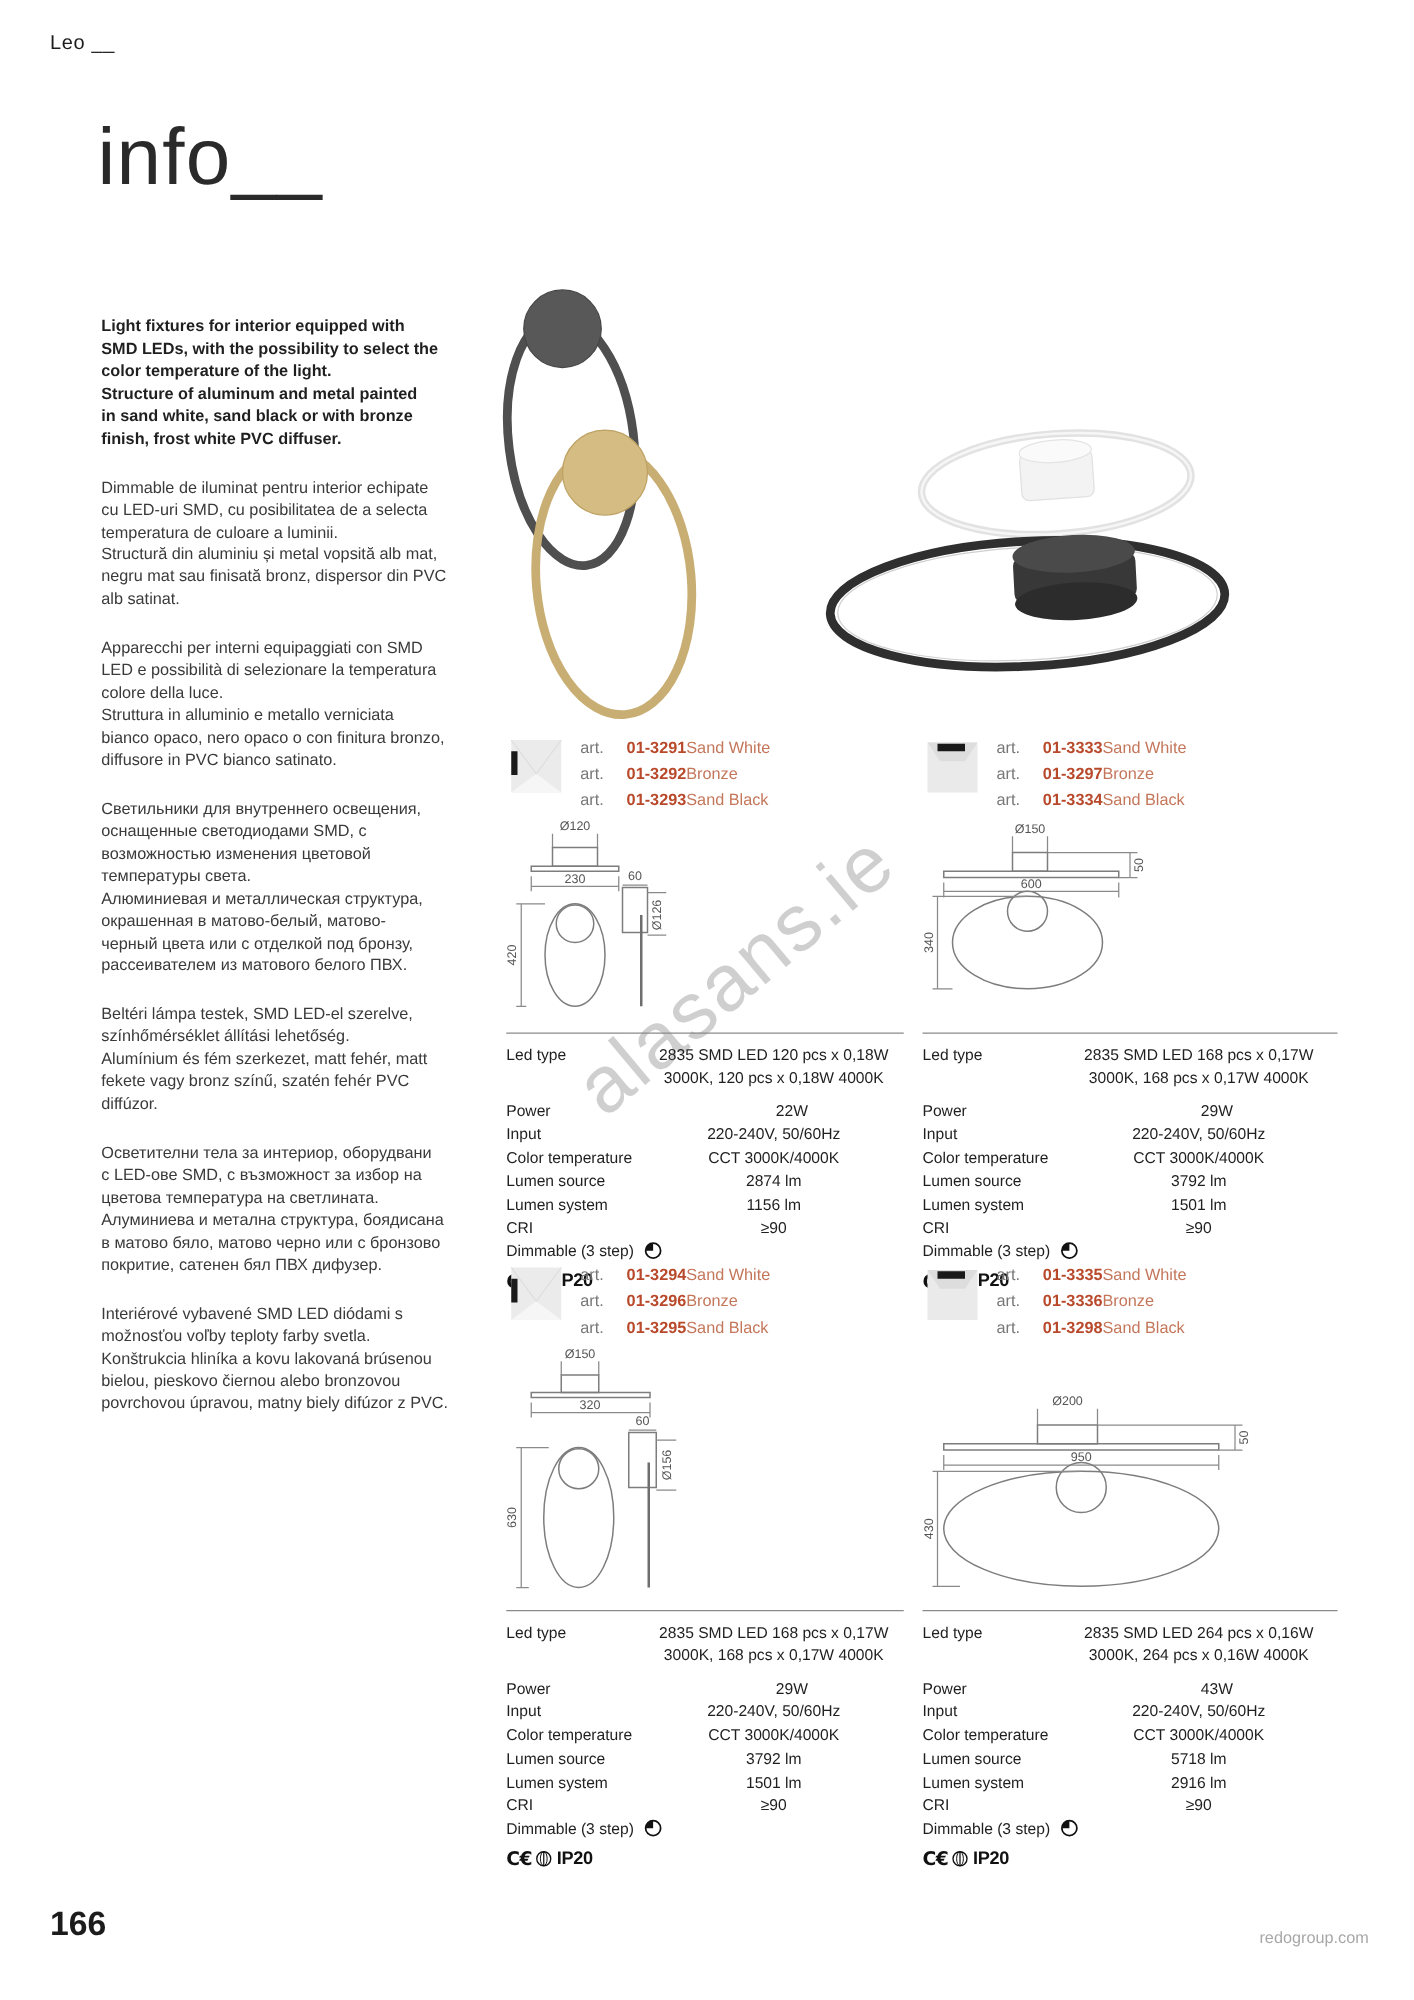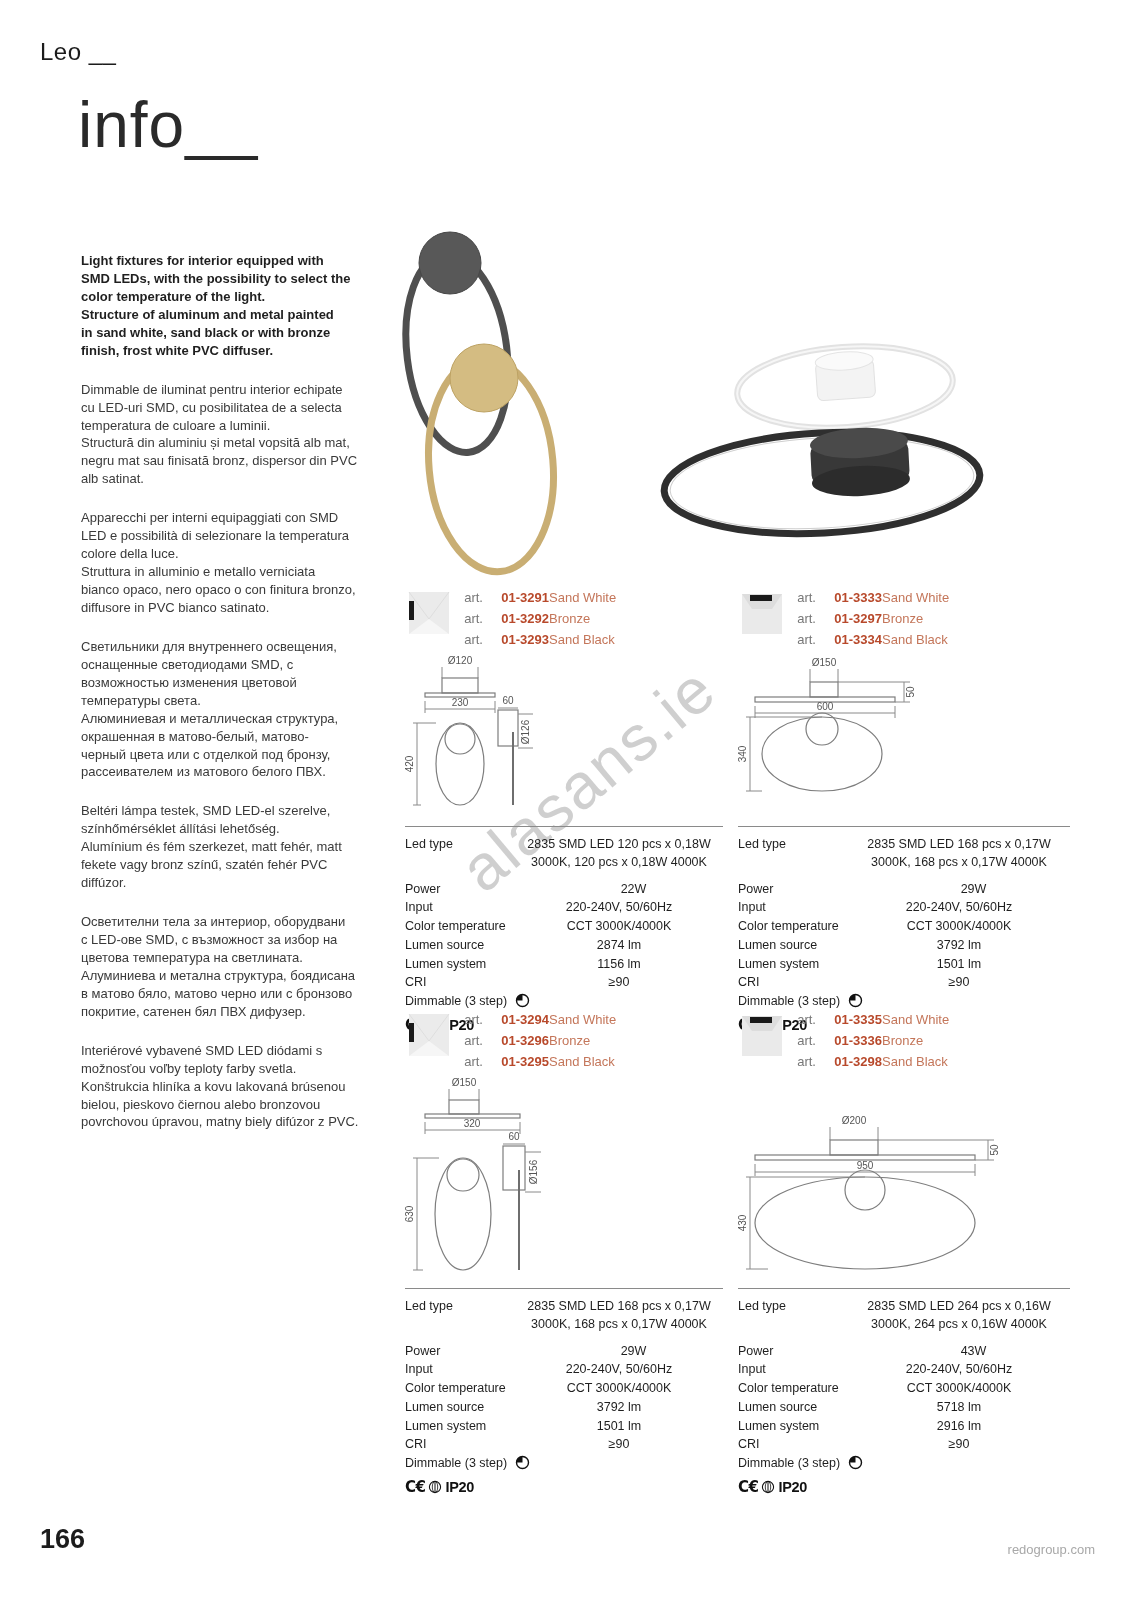--- a/index.html
+++ b/index.html
@@ -1,20 +1,20 @@
 <!DOCTYPE html>
 <html><head>
 <meta charset="utf-8">
 <style>
   html,body{margin:0;padding:0;}
   body{
     width:1131px;height:1600px;position:relative;background:#ffffff;
     font-family:"Liberation Sans", sans-serif;color:#222;overflow:hidden;
   }
-  .brand{position:absolute;left:40px;top:38px;font-size:24px;font-weight:500;color:#1c1c1c;letter-spacing:.5px;}
+  .brand{position:absolute;left:40px;top:26px;font-size:16px;font-weight:500;color:#1c1c1c;letter-spacing:.5px;}
   .title{position:absolute;left:78px;top:88px;font-size:64px;font-weight:200;color:#2a2a2a;letter-spacing:1px;}
   .intro{position:absolute;left:81px;top:206px;width:335px;}
   .desc{font-size:13px;line-height:1.38;color:#3a3a3a;margin:0 0 21px 0;white-space:pre-line;}
   .desc.bold{font-weight:bold;color:#1f1f1f;margin-top:46px;}
   .photos{position:absolute;left:390px;top:215px;}
   .watermark{
     position:absolute;left:398px;top:742px;width:380px;text-align:center;
     font-size:64px;color:rgba(140,140,140,.42);transform:rotate(-40deg);
     letter-spacing:2px;pointer-events:none;font-weight:400;
   }

